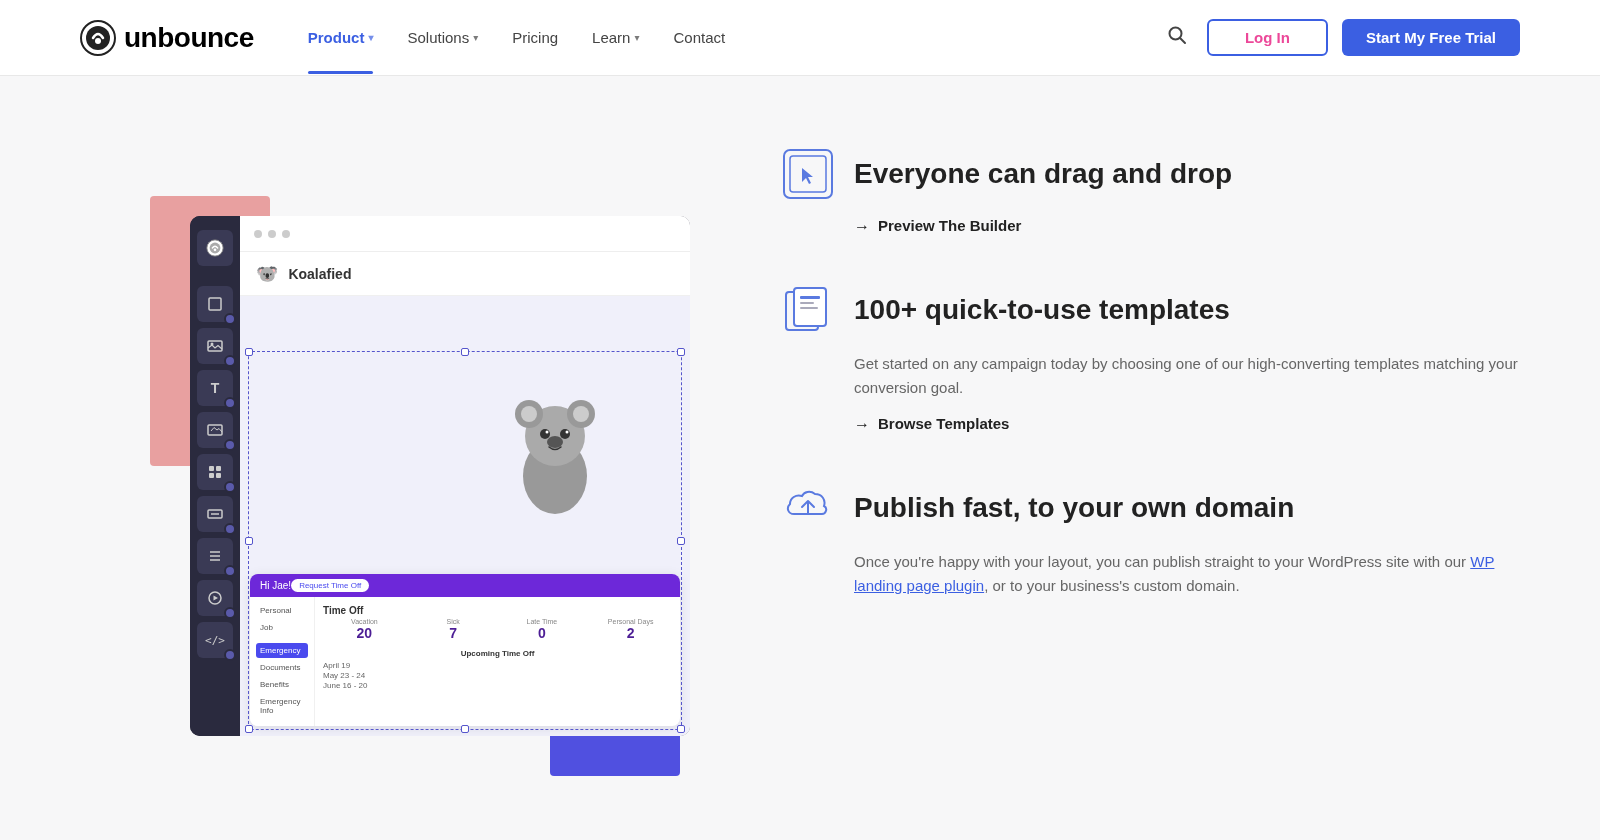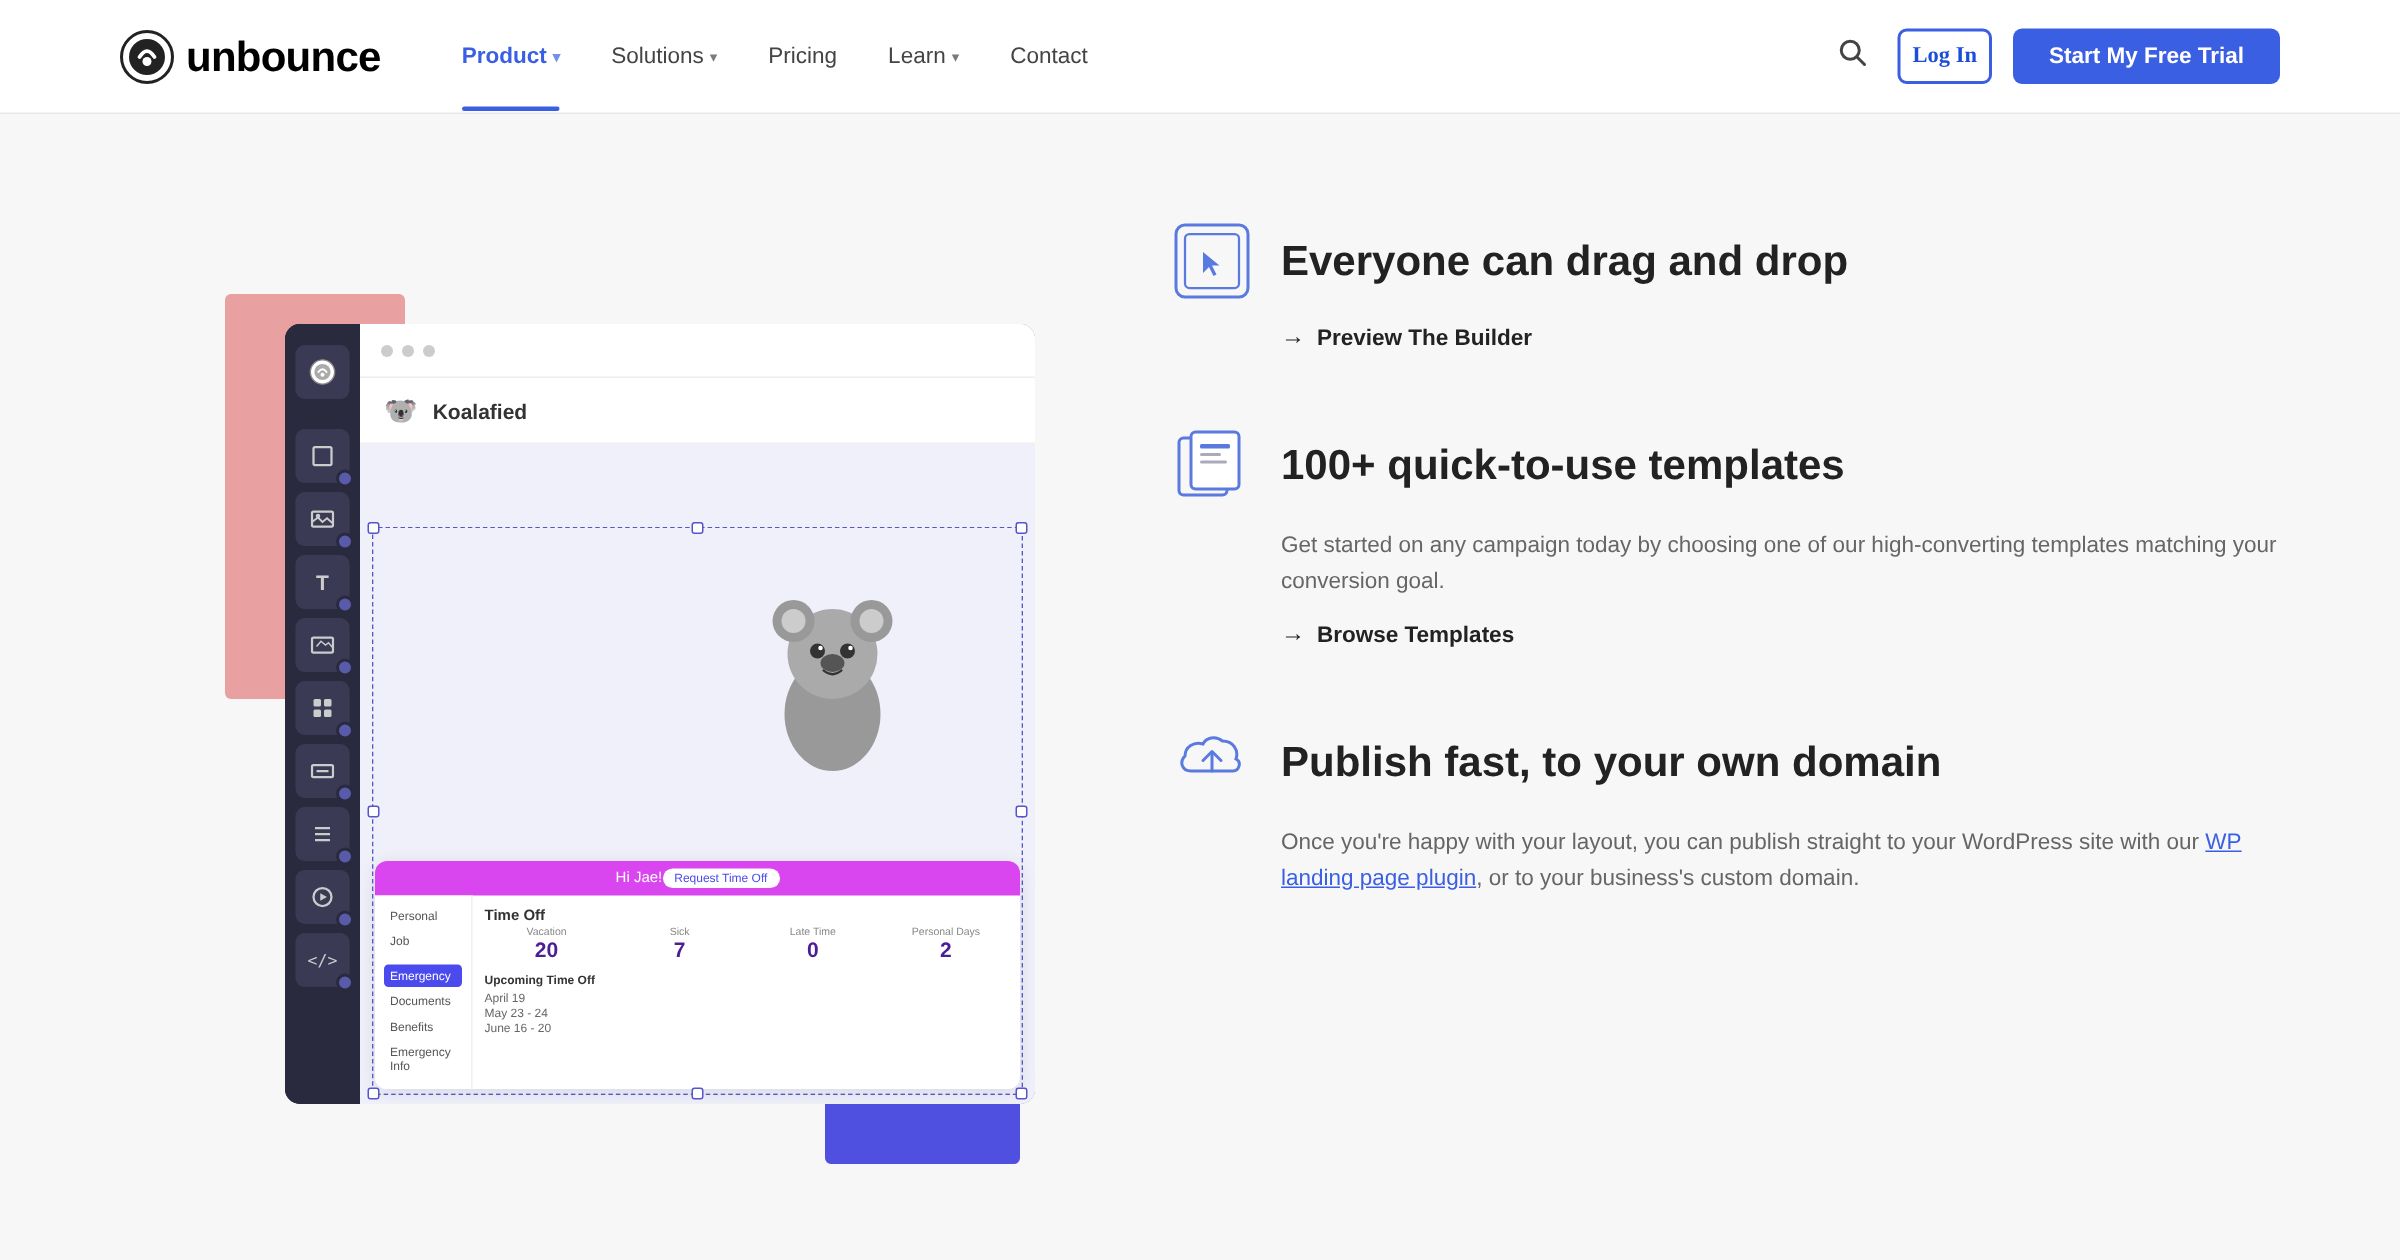--- a/index.html
+++ b/index.html
@@ -76,28 +76,27 @@
     .search-icon-btn {
       background: none;
       border: none;
       cursor: pointer;
       padding: 6px;
       color: #444;
       font-size: 18px;
     }
     .btn-login {
       border: 2px solid #3b5fe2;
-      color: #1d4ed8;
-      background: #fff;
-      padding: 8px 8px;
+      color: #ec4899;
+      background: #fff;
+      padding: 8px 36px;
       border-radius: 6px;
       font-size: 15px;
       font-weight: 600;
       cursor: pointer;
-      font-family: Liberation Serif, serif;
     }
     .btn-trial {
       background: #3b5fe2;
       color: #fff;
       border: none;
       padding: 10px 24px;
       border-radius: 6px;
       font-size: 15px;
       font-weight: 600;
       cursor: pointer;
@@ -257,26 +256,26 @@
       bottom: 10px;
       left: 10px;
       right: 10px;
       background: #fff;
       border-radius: 8px;
       box-shadow: 0 2px 12px rgba(0,0,0,0.1);
       overflow: hidden;
       font-size: 9px;
     }
     .dashboard-header-bar {
-      background: #d946ef;
+      background: #6d28d9;
       color: #fff;
       padding: 5px 10px;
       display: flex;
       align-items: center;
-      justify-content: center;
+      justify-content: flex-start;
       font-size: 10px;
     }
     .dashboard-sidebar {
       display: flex;
     }
     .dash-nav {
       width: 65px;
       background: #fff;
       border-right: 1px solid #f0f0f0;
       padding: 6px;
@@ -320,20 +319,21 @@
       font-weight: 700;
       color: #4c1d95;
     }
     .dash-upcoming {
       font-size: 8px;
       color: #333;
     }
     .dash-upcoming-title {
       font-weight: 700;
       margin-bottom: 3px;
+      text-align: center;
     }
     .dash-upcoming-item {
       color: #666;
       margin-bottom: 1px;
     }
     
     .selection-overlay {
       position: absolute;
       top: 55px;
       left: 8px;

